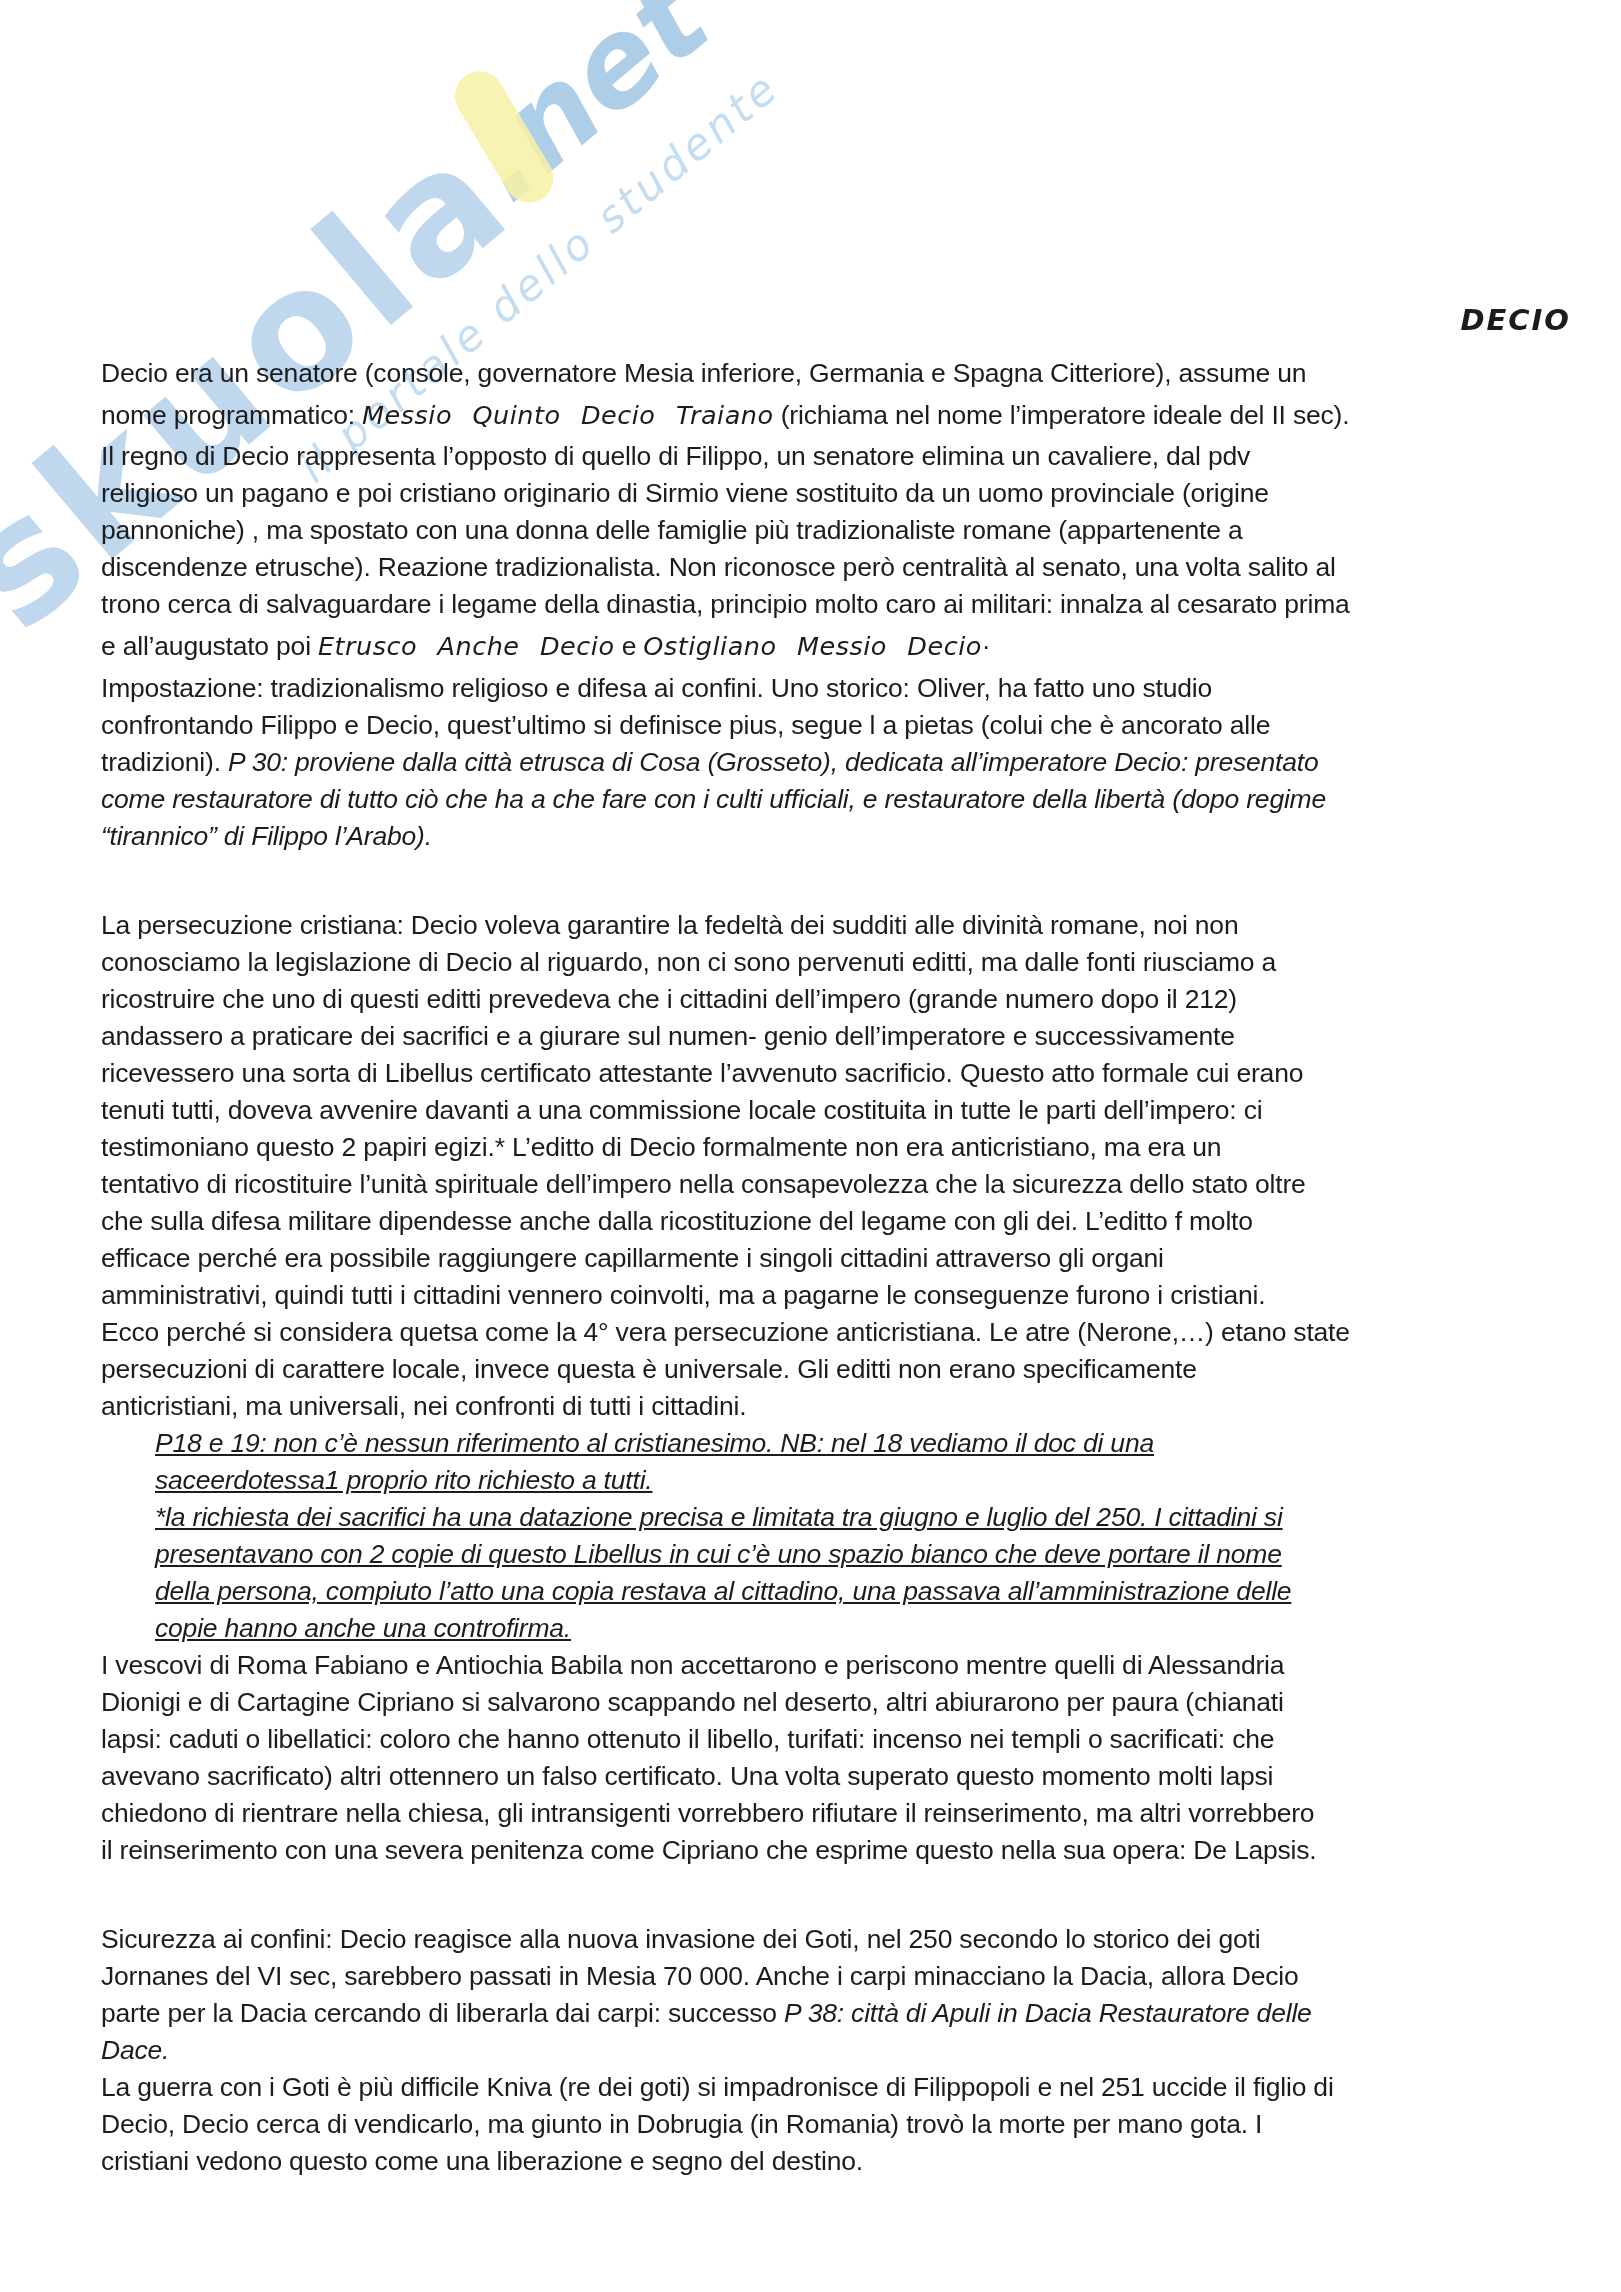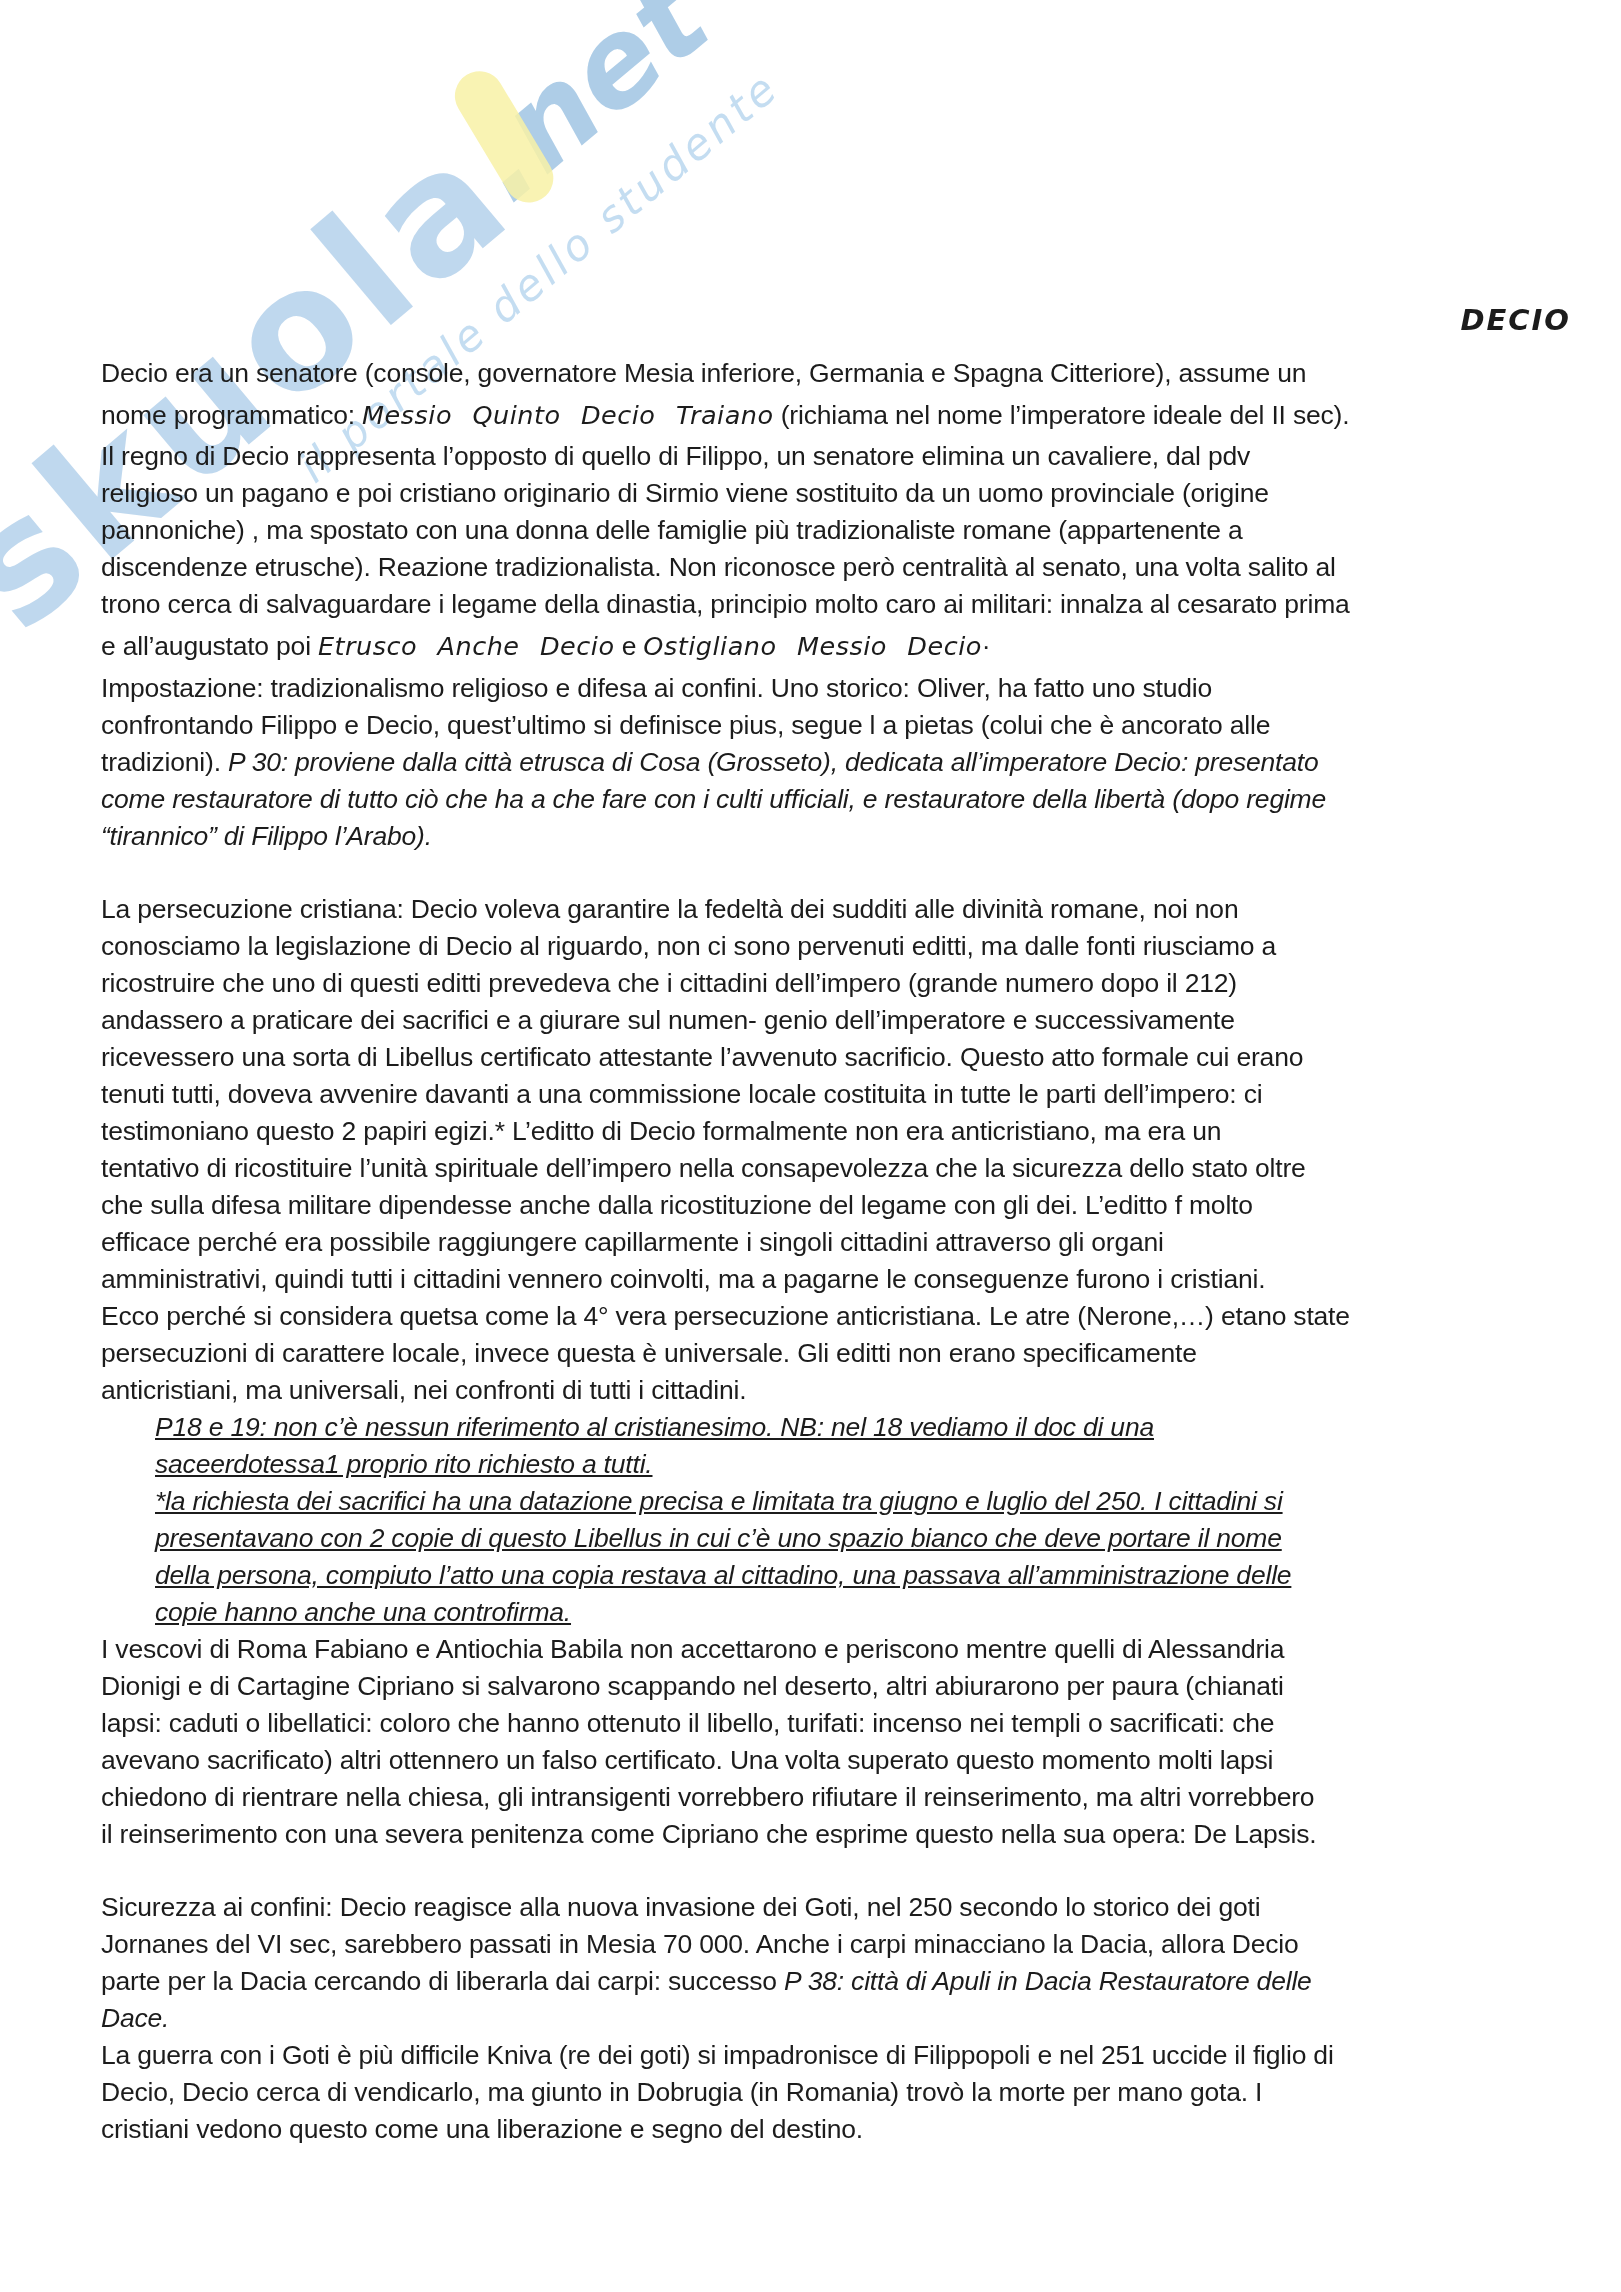--- a/index.html
+++ b/index.html
@@ -73,21 +73,21 @@
   .title {
     font-family: "DejaVu Sans", sans-serif;
     font-style: italic;
     font-weight: 600;
     font-size: 29px;
     letter-spacing: 2px;
     line-height: 41px;
     margin-bottom: 13.7px;
     text-align: right;
   }
-  .para + .para { margin-top: 36px; }
+  .para + .para { margin-top: 52px; }
   .line {
     font-size: 26.5px;
     line-height: 37px;
     letter-spacing: -0.2px;
     white-space: nowrap;
   }
   .line.indent { padding-left: 54px; text-decoration: underline; }
   .line.hand-line { padding: 4.9px 0; }
   .seg-n { }
   .seg-i { font-style: italic; }

